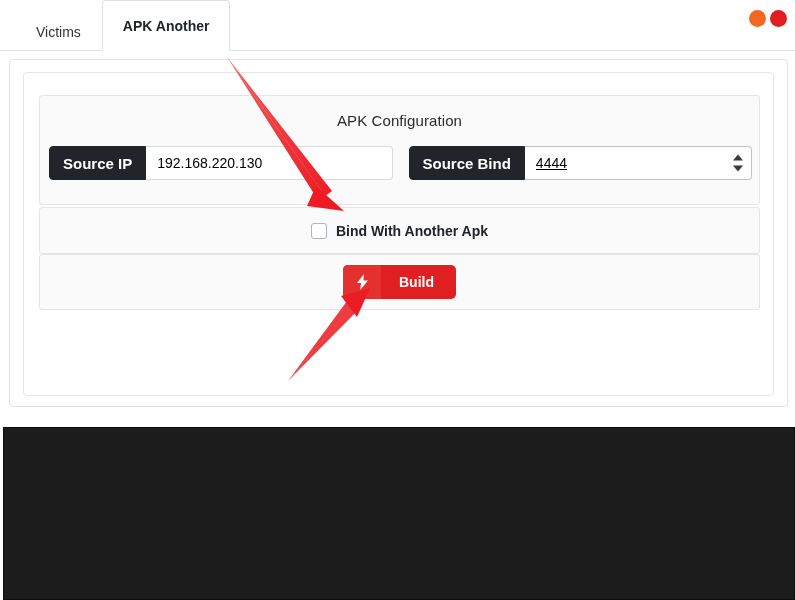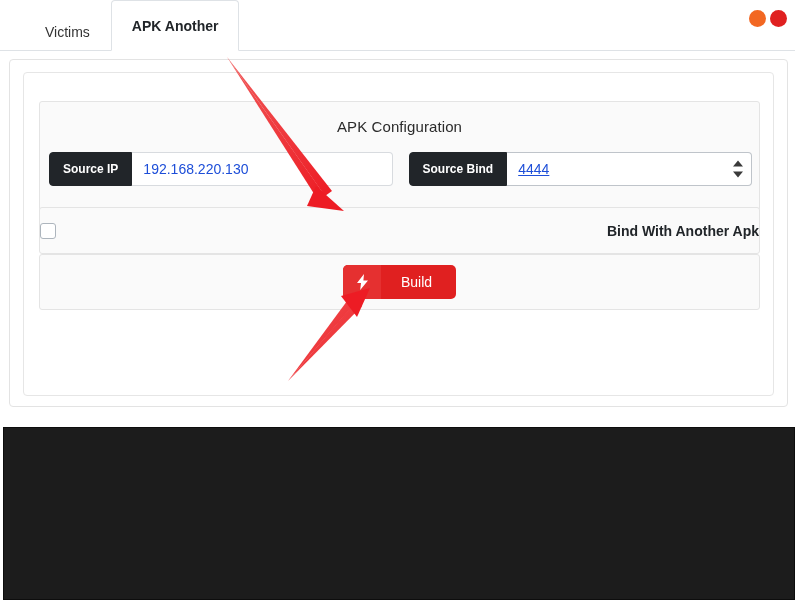--- a/index.html
+++ b/index.html
@@ -38,21 +38,21 @@
 
   
   .tab-bar {
     position: absolute;
     left: 0;
     top: 0;
     width: 795px;
     height: 51px;
     display: flex;
     align-items: flex-end;
-    padding-left: 24px;
+    padding-left: 15px;
     border-bottom: 1px solid #dee2e6;
     background: #ffffff;
   }
   .tab {
     height: 40px;
     line-height: 40px;
     padding: 0 20px;
     font-size: 14px;
     color: #333333;
     cursor: pointer;
@@ -96,21 +96,21 @@
 
   
   .panel {
     position: absolute;
     left: 15px;
     width: 721px;
     background: #fafafa;
     border: 1px solid #e4e4e4;
     border-radius: 3px;
   }
-  .panel-config { top: 28px; height: 110px; }
+  .panel-config { top: 22px; height: 110px; }
   .panel-bind  { top: 134px; height: 47px; }
   .panel-build { top: 181px; height: 56px; }
 
   .panel-title {
     text-align: center;
     font-size: 15px;
     color: #2b2b2b;
     padding-top: 16px;
     letter-spacing: 0.1px;
   }
@@ -127,37 +127,37 @@
   .input-group {
     display: flex;
     align-items: stretch;
     height: 34px;
     flex: 1;
   }
   .input-addon {
     background: #212529;
     color: #ffffff;
     font-weight: bold;
-    font-size: 12px;
+    font-size: 15px;
     display: flex;
     align-items: center;
     padding: 0 13px;
     border-radius: 4px 0 0 4px;
     white-space: nowrap;
     border: 1px solid #212529;
   }
   .form-input {
     flex: 1;
     border: 1px solid #d8dbdf;
     border-left: none;
     border-radius: 0 4px 4px 0;
     background: #ffffff;
     font-family: "Liberation Sans", sans-serif;
     font-size: 14px;
-    color: #1d4ed8;
+    color: #000000;
     padding: 0 11px;
     outline: none;
     min-width: 0;
   }
   .form-input.focused {
     border-color: #bfc4ca;
     text-decoration: underline;
   }
   .number-wrap {
     position: relative;
@@ -184,21 +184,21 @@
     border-right: 5px solid transparent;
   }
   .spin-up { border-bottom: 6px solid #3a3a3a; }
   .spin-down { border-top: 6px solid #3a3a3a; }
 
   
   .bind-row {
     height: 100%;
     display: flex;
     align-items: center;
-    justify-content: space-between;
+    justify-content: center;
     gap: 9px;
   }
   .checkbox {
     width: 16px;
     height: 16px;
     border: 1px solid #adb5bd;
     border-radius: 3px;
     background: #ffffff;
     cursor: pointer;
     flex: none;
@@ -234,21 +234,21 @@
     height: 100%;
     display: flex;
     align-items: center;
     justify-content: center;
     background: #e53030;
   }
   .build-icon svg { display: block; }
   .build-label {
     flex: 1;
     color: #ffffff;
-    font-weight: normal;
+    font-weight: bold;
     font-size: 14px;
     font-family: "Liberation Sans", sans-serif;
     padding-right: 4px;
   }
 
   
   .console {
     position: absolute;
     left: 3px;
     top: 427px;

